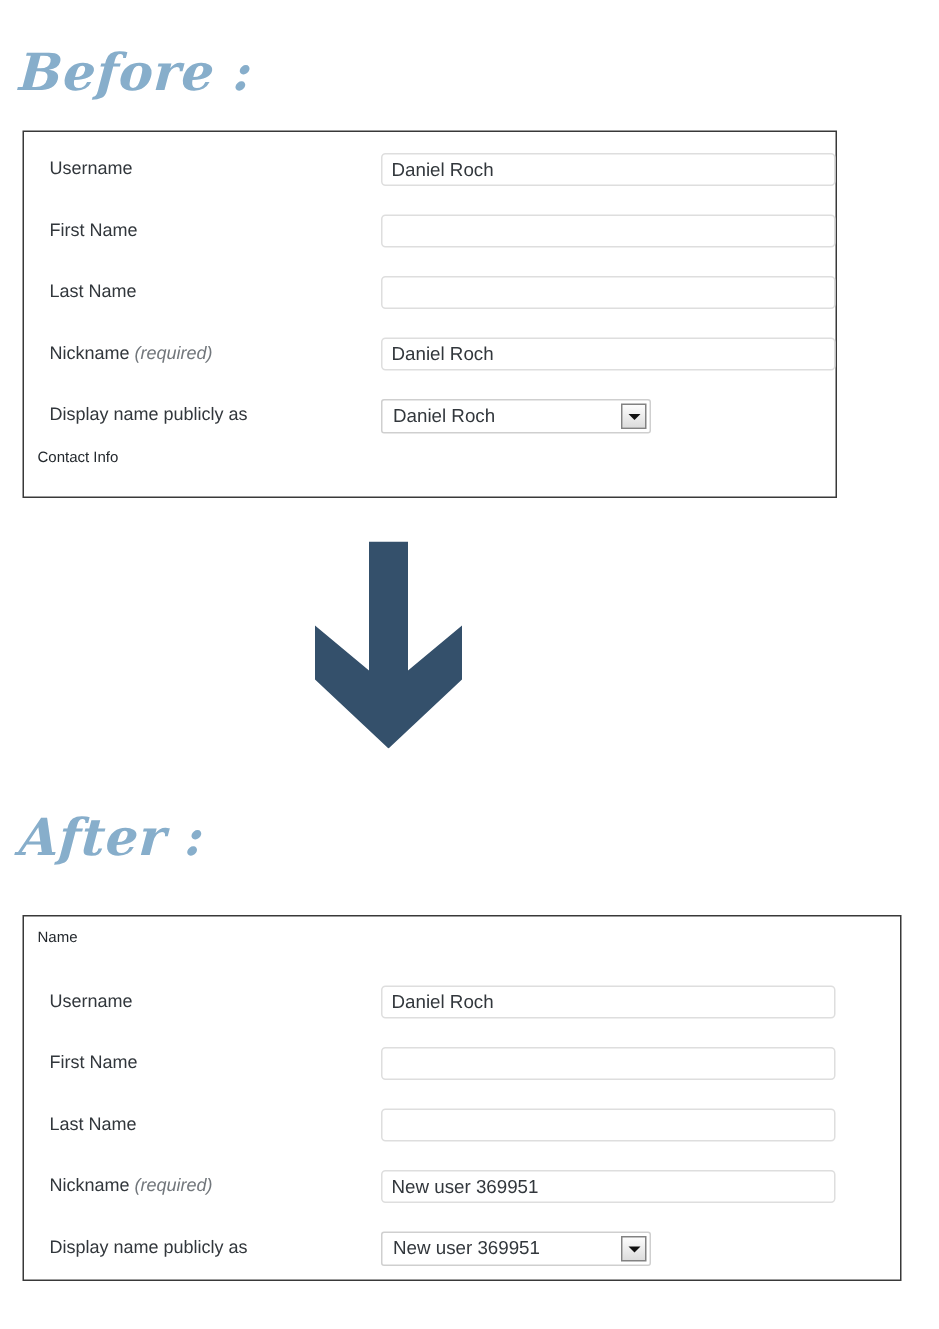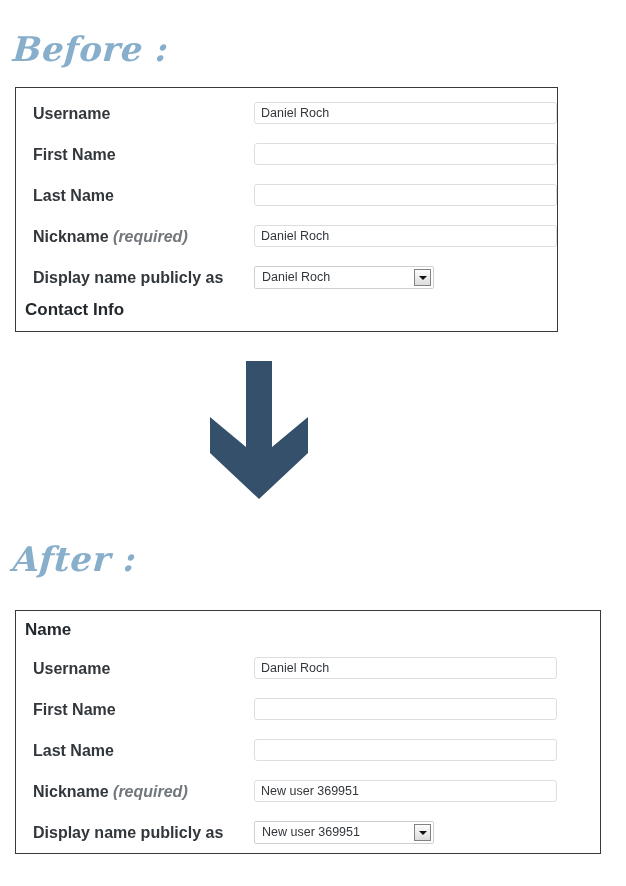--- a/index.html
+++ b/index.html
@@ -37,41 +37,40 @@
     left: 15px;
     box-sizing: border-box;
     border: 1px solid #393939;
     background: #ffffff;
   }
   #panel-before { top: 87px;  width: 543px; height: 245px; }
   #panel-after  { top: 610px; width: 586px; height: 244px; }
 
   .section-heading {
     position: absolute;
-    font-size: 17px;
-    font-weight: 700;
+    font-size: 10px;
+    font-weight: 400;
     color: #23282d;
     white-space: nowrap;
   }
 
   
   .form-row {
     position: absolute;
     left: 0;
     width: 100%;
     height: 24px;
   }
   .field-label {
     position: absolute;
     left: 17px;
     top: 3px;
-    font-size: 16px;
+    font-size: 12px;
     color: #32373c;
     white-space: nowrap;
-    font-weight: bold;
   }
   .field-label .req {
     font-style: italic;
     color: #72777c;
     margin-top: 12px;
   }
 
   .text-input {
     position: absolute;
     left: 238px;

